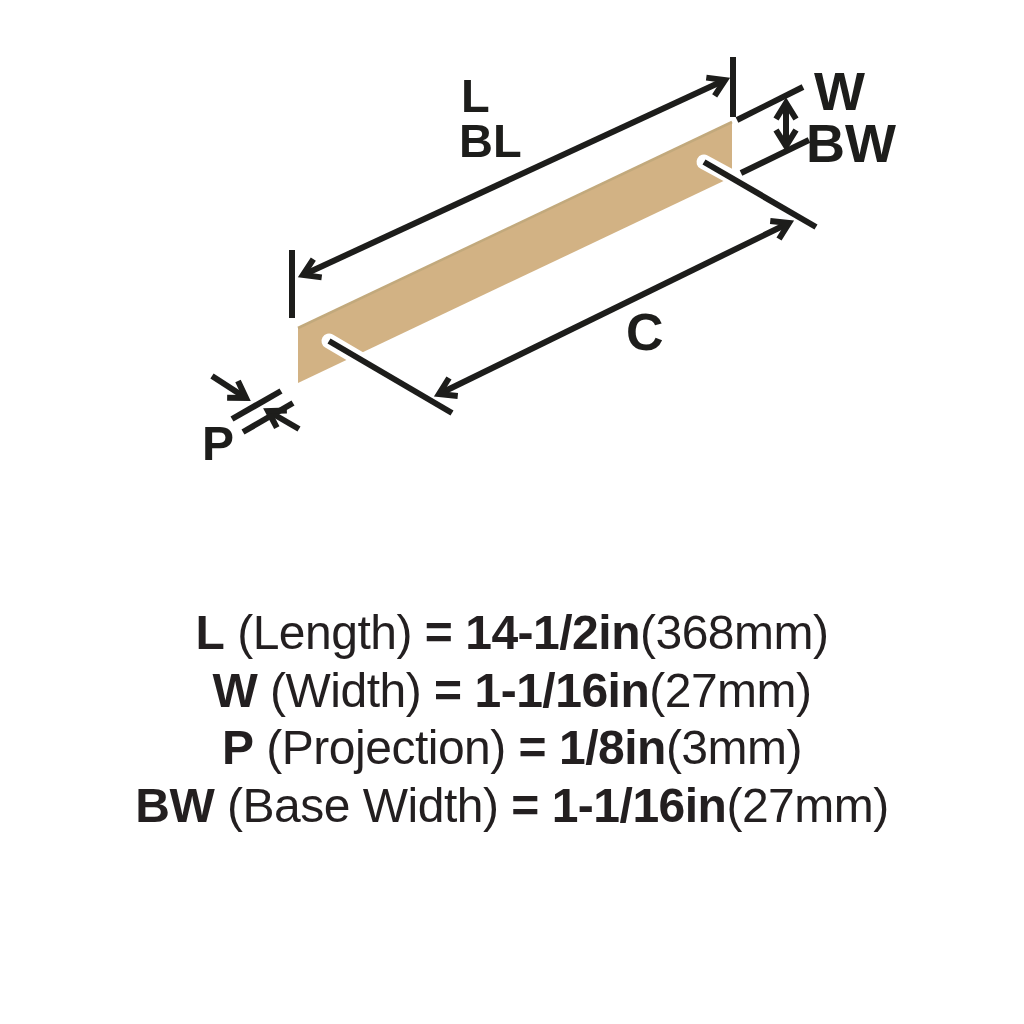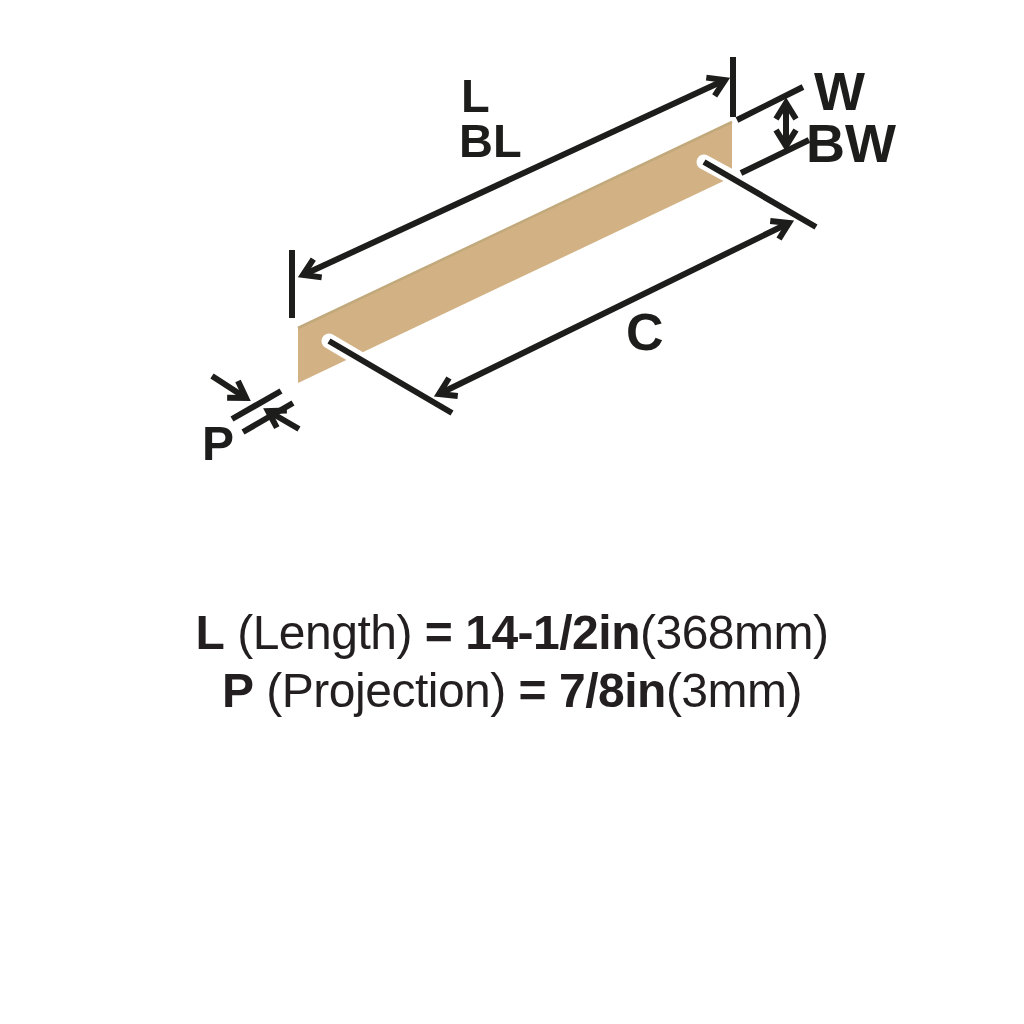--- a/index.html
+++ b/index.html
@@ -73,16 +73,18 @@
       <line class="dline" x1="232" y1="419" x2="281" y2="391"></line>
       <line class="dline" x1="243" y1="432" x2="293" y2="403"></line>
       <line class="dline" x1="212" y1="376" x2="246" y2="398" marker-end="url(#ah)"></line>
       <line class="dline" x1="299" y1="429" x2="268" y2="411" marker-end="url(#ah)"></line>
       <text class="dlabel f46" x="202" y="460">P</text>
     </g>
   </svg>
 
   <div class="specs">
     <div><span class="b">L</span> <span class="r">(Length)</span> <span class="b">=</span> <span class="b">14-1/2in</span><span class="r">(368mm)</span></div>
-    <div><span class="b">P</span> <span class="r">(Projection)</span> <span class="b">=</span> <span class="b">7/8in</span><span class="r">(3mm)</span></div>
+    <div><span class="b">W</span> <span class="r">(Width)</span> <span class="b">=</span> <span class="b">1-1/16in</span><span class="r">(27mm)</span></div>
+    <div><span class="b">P</span> <span class="r">(Projection)</span> <span class="b">=</span> <span class="b">1/8in</span><span class="r">(3mm)</span></div>
+    <div><span class="b">BW</span> <span class="r">(Base Width)</span> <span class="b">=</span> <span class="b">1-1/16in</span><span class="r">(27mm)</span></div>
   </div>
 
 </div>
 
 </body></html>

